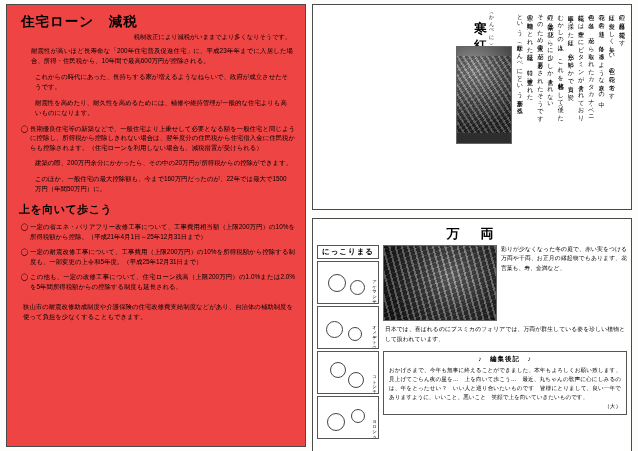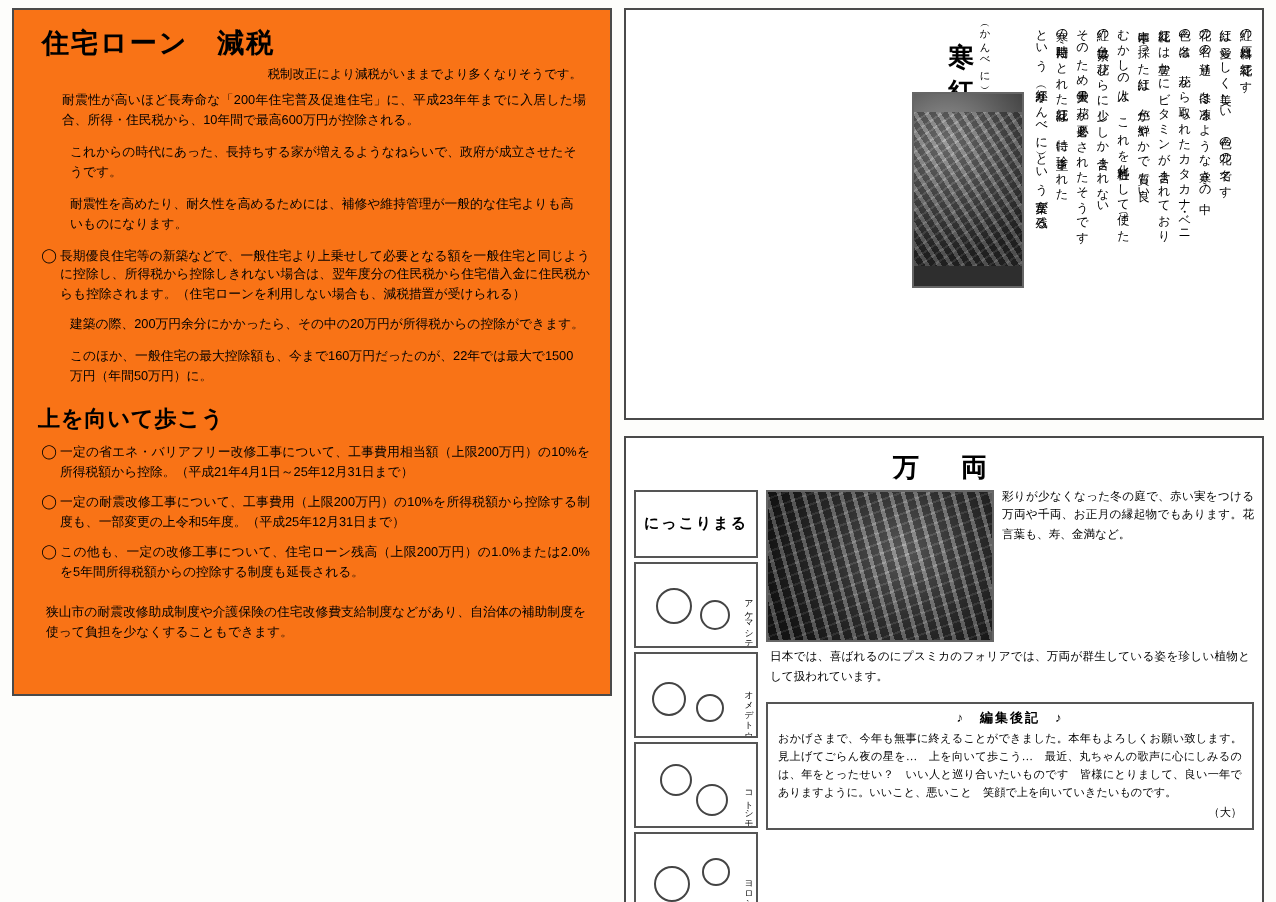--- a/index.html
+++ b/index.html
@@ -19,25 +19,25 @@
     width: 638px;
     height: 451px;
     background: #fdfdfb;
   }
   
   .left-col {
     position: absolute;
     left: 6px;
     top: 4px;
     width: 300px;
-    height: 344px;
+    height: 443px;
     border: 1px solid #4a4a4a;
     box-sizing: border-box;
     padding: 6px 8px 4px 10px;
-    background: #f97316;
+    background: #ef4444;
   }
   .l-title {
     font-size: 13.5px;
     font-weight: bold;
     letter-spacing: 1px;
     margin: 2px 0 2px 4px;
   }
   .l-sub {
     font-size: 6.2px;
     text-align: right;
@@ -222,21 +222,21 @@
     border-radius: 50%;
     background: #fff;
     border: 1px solid #444;
   }
   .manga-head {
     font-family: "Liberation Serif", serif;
     font-size: 7.5px;
     font-weight: bold;
     border: 1px solid #555;
     text-align: center;
-    padding: 11px 0;
+    padding: 1px 0;
     letter-spacing: 1px;
   }
   .right-side {
     flex: 1;
     display: flex;
     flex-direction: column;
     gap: 3px;
   }
   .photo-row {
     display: flex;

